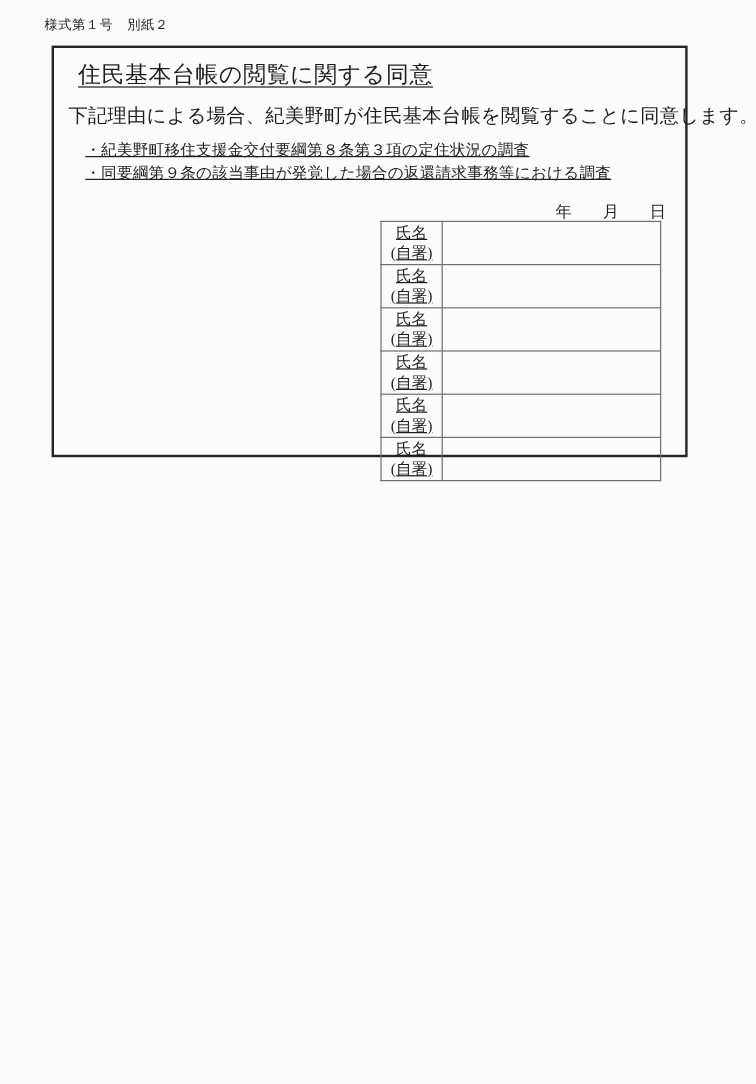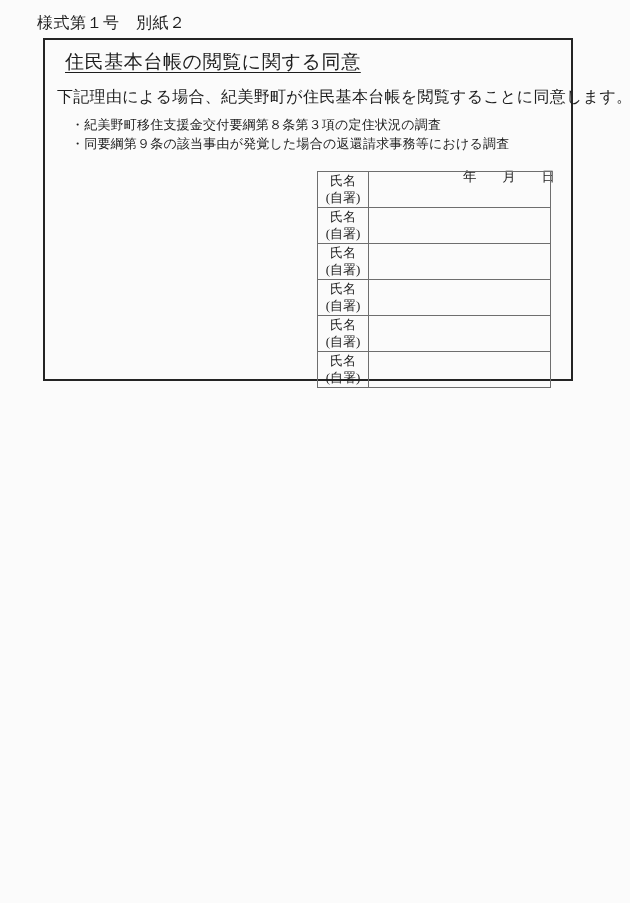--- a/index.html
+++ b/index.html
@@ -13,21 +13,21 @@
     background: #fbfbfb;
     color: #1d1d1d;
     font-family: "Liberation Serif", "DejaVu Serif", serif;
     overflow: hidden;
   }
 
   .form-label {
     position: absolute;
     left: 37px;
     top: 13px;
-    font-size: 16px;
+    font-size: 11px;
     letter-spacing: 0.5px;
     white-space: pre;
     text-align: center;
   }
 
   .consent-box {
     position: absolute;
     left: 43px;
     top: 38px;
     width: 530px;
@@ -57,20 +57,21 @@
     white-space: nowrap;
   }
 
   .reasons {
     position: absolute;
     left: 26px;
     top: 76px;
     font-size: 13px;
     line-height: 18.5px;
     letter-spacing: 0.2px;
+    text-decoration: underline;
   }
   .reason {
     white-space: nowrap;
   }
   .reason .bullet {
     margin-right: 0;
   }
 
   .date-line {
     position: absolute;
@@ -78,23 +79,24 @@
     top: 128px;
     width: 92px;
     display: flex;
     justify-content: space-between;
     font-size: 13.5px;
   }
 
   .sig-table {
     position: absolute;
     left: 272px;
-    top: 131px;
+    top: 144px;
     border-collapse: collapse;
     table-layout: fixed;
+    text-decoration: underline;
   }
   .sig-table td {
     border: 1px solid #6e6e6e;
     height: 35px;
     padding: 0;
     vertical-align: middle;
   }
   .sig-table .label-cell {
     width: 50px;
     text-align: center;

